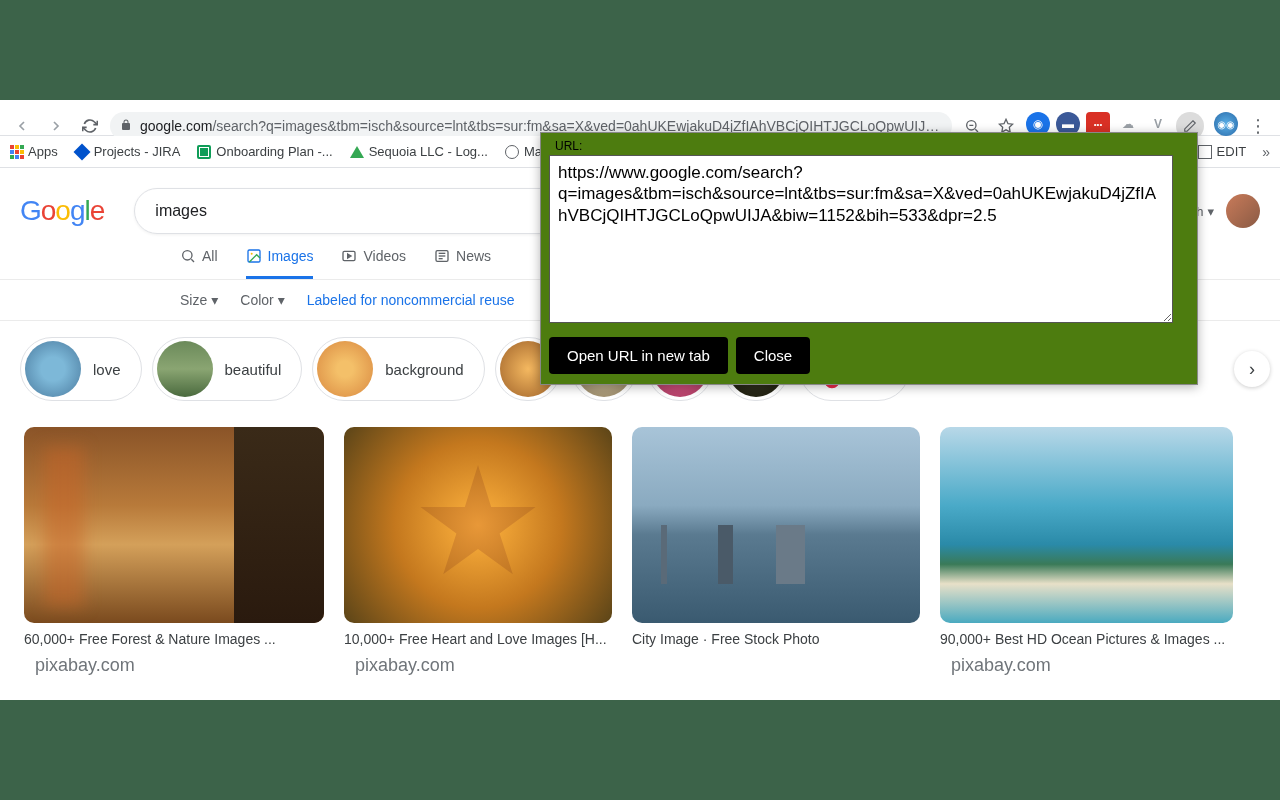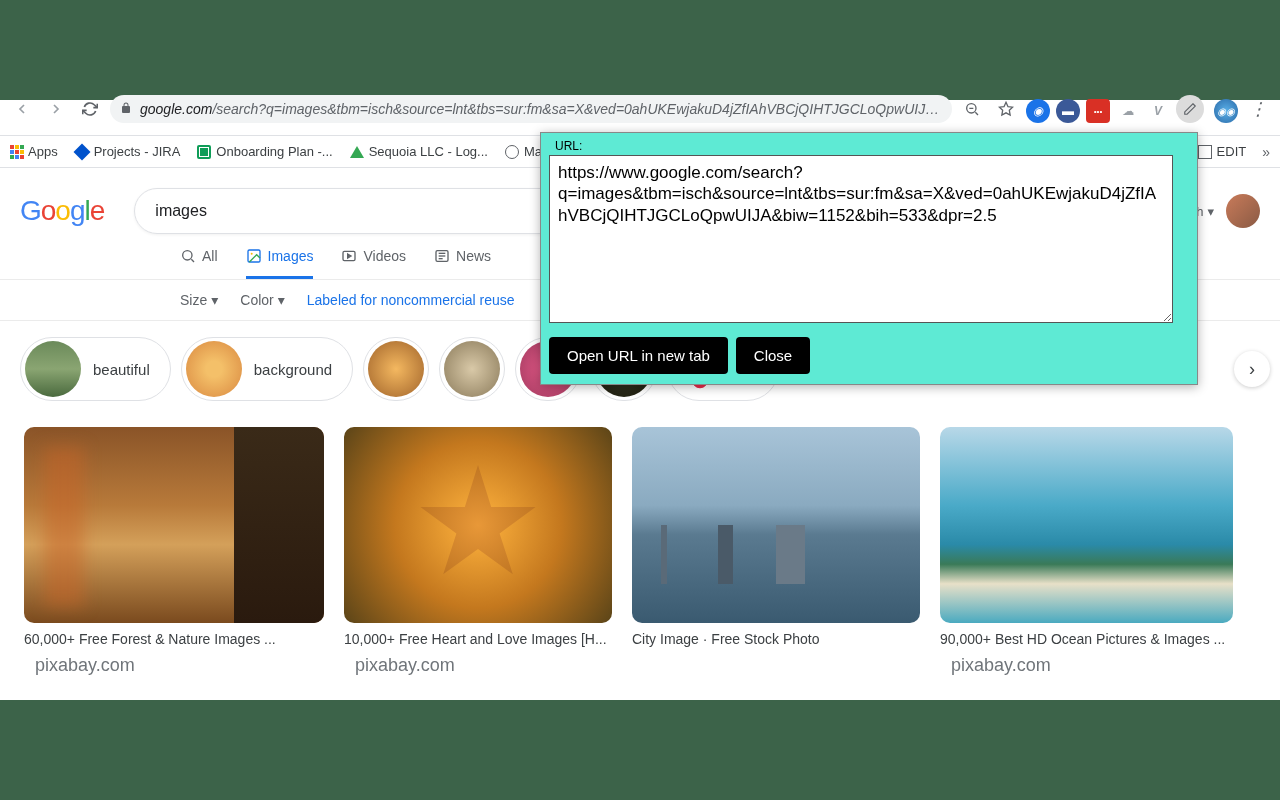--- a/index.html
+++ b/index.html
@@ -1,19 +1,19 @@
 <!DOCTYPE html>
 <html><head>
 <meta charset="utf-8">
 <style>
   * { box-sizing: border-box; margin: 0; padding: 0; }
   body { font-family: Arial, sans-serif; background: #3c6349; width: 1280px; height: 800px; overflow: hidden; }
   .browser-window { position: absolute; top: 100px; left: 0; right: 0; bottom: 100px; background: #fff; display: flex; flex-direction: column; }
   
-  .toolbar { height: 36px; background: #fff; display: flex; align-items: flex-end; padding: 12px 8px; border-bottom: 1px solid #dfe1e5; gap: 6px; font-style: italic; }
+  .toolbar { height: 36px; background: #fff; display: flex; align-items: flex-start; padding: 12px 8px; border-bottom: 1px solid #dfe1e5; gap: 6px; }
   .nav-arrow { width: 28px; height: 28px; display:flex;align-items:center;justify-content:center; color:#9aa0a6; cursor:pointer; border-radius:50%; }
   .nav-arrow.enabled{color:#5f6368;}
   .url-bar { flex:1; height:28px; background:#f1f3f4; border-radius:14px; display:flex; align-items:center; padding:0 10px; color:#202124; font-size:14px; overflow:hidden;}
   .url-bar .lock { color:#5f6368; margin-right:8px; font-size:12px;}
   .url-bar .domain { color:#202124; }
   .url-bar .path { color:#5f6368; white-space:nowrap; overflow:hidden; text-overflow:ellipsis;}
   .tb-icon { width:28px; height:28px; display:flex;align-items:center;justify-content:center; border-radius:50%; font-size:14px; cursor:pointer;}
   .ext-icon { width:24px;height:24px;border-radius:50%;display:flex;align-items:center;justify-content:center;font-size:12px;color:#fff;}
   .ext-blue{background:#1a73e8;}
   .ext-darkblue{background:#3b5998;}
@@ -87,21 +87,21 @@
   .r-forest::before{content:"";position:absolute;right:0;top:0;width:90px;height:100%;background:linear-gradient(180deg,#3a2a18,#2a1a0e);}
   .r-forest::after{content:"";position:absolute;left:20px;top:20px;width:40px;height:160px;background:rgba(200,100,40,.5);filter:blur(8px);}
   .r-heart{width:268px;background:radial-gradient(circle at 50% 50%,#f4a838 10%,#c4781e 50%,#5a4418 100%);position:relative;}
   .r-heart::after{content:"";position:absolute;left:50%;top:50%;width:120px;height:120px;transform:translate(-50%,-50%);background:radial-gradient(circle,#e89838,#b0681a);clip-path:polygon(50% 0%,61% 35%,98% 35%,68% 57%,79% 91%,50% 70%,21% 91%,32% 57%,2% 35%,39% 35%);}
   .r-city{width:288px;background:linear-gradient(180deg,#a8c4d8 0%,#8aaac0 40%,#5a7a90 55%,#3a5a70 100%);position:relative;}
   .r-city::after{content:"";position:absolute;left:0;right:0;top:50%;height:30%;background:linear-gradient(90deg,transparent 10%,#5a6a78 10%,#5a6a78 12%,transparent 12%,transparent 30%,#4a5a68 30%,#4a5a68 35%,transparent 35%,transparent 50%,#6a7a88 50%,#6a7a88 60%,transparent 60%);}
   .r-ocean{width:293px;background:linear-gradient(180deg,#b8d8e8 0%,#4aaac8 40%,#2a8aa8 60%,#3a7a58 70%,#e8e0c8 80%,#4aaac0 100%);}
   .r-title{font-size:14px;color:#3c4043;white-space:nowrap;overflow:hidden;text-overflow:ellipsis;}
   .r-source{font-size:18px;color:#70757a;margin-left:11px;}
   
-  .ext-popup{position:absolute;top:132px;left:540px;width:658px;background:#5eead4;border:1px solid #888;box-shadow:0 2px 10px rgba(0,0,0,.3);padding:6px 24px 10px 8px;z-index:50;}
+  .ext-popup{position:absolute;top:132px;left:540px;width:658px;background:#4d7c0f;border:1px solid #888;box-shadow:0 2px 10px rgba(0,0,0,.3);padding:6px 24px 10px 8px;z-index:50;}
   .ext-popup label{font-size:12px;color:#000;display:block;margin:0 0 2px 6px;}
   .ext-popup textarea{width:100%;height:168px;font-family:Arial;font-size:17px;padding:6px 8px;border:1px solid #555;resize:both;background:#fff;color:#000;line-height:1.25;}
   .ext-buttons{display:flex;gap:8px;margin-top:10px;}
   .ext-btn{background:#000;color:#fff;border:none;padding:10px 18px;font-size:15px;border-radius:4px;cursor:pointer;}
   .pencil-active{background:#dcdcdc;}
 </style>
 </head>
 <body>
 
 <div class="browser-window">
@@ -275,20 +275,24 @@
           <span>▾</span>
         </div>
       <div class="filter active">
           <span>Labeled for noncommercial reuse</span>
           <span style="visibility:hidden;">▾</span>
         </div>
     </div>
 
     <div class="chips-row">
       <div class="chip">
+          <div class="chip-img chip-love"></div>
+          <span>love</span>
+        </div>
+      <div class="chip">
           <div class="chip-img chip-beautiful"></div>
           <span>beautiful</span>
         </div>
       <div class="chip">
           <div class="chip-img chip-bg"></div>
           <span>background</span>
         </div>
       <div class="chip" style="padding-right:4px;">
           <div class="chip-img chip-4"></div>
         </div>

